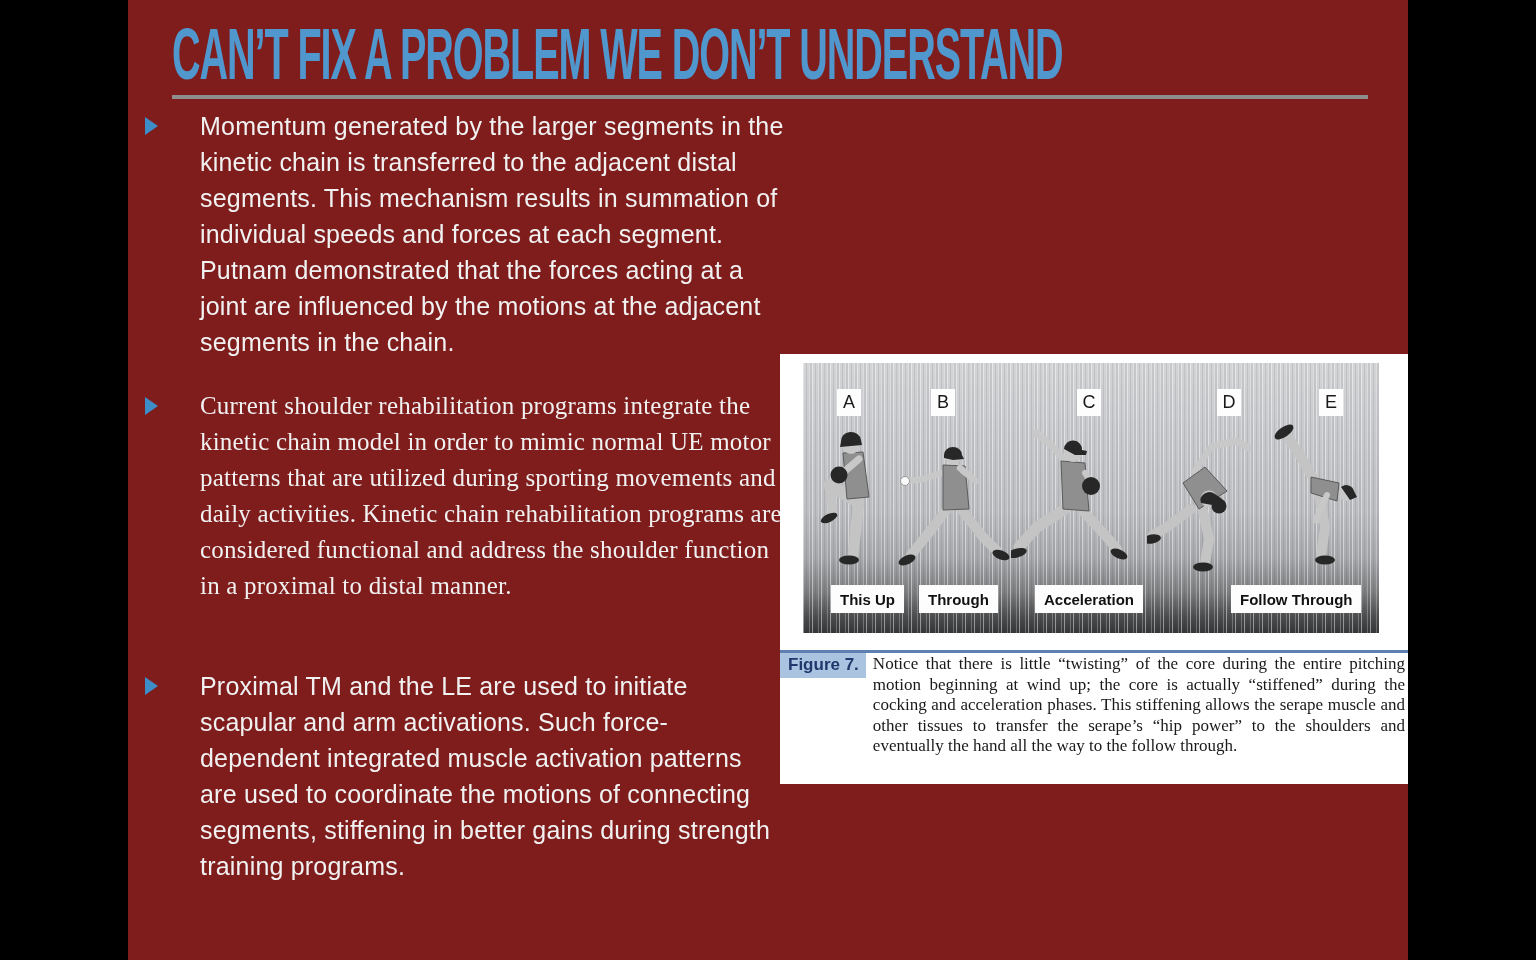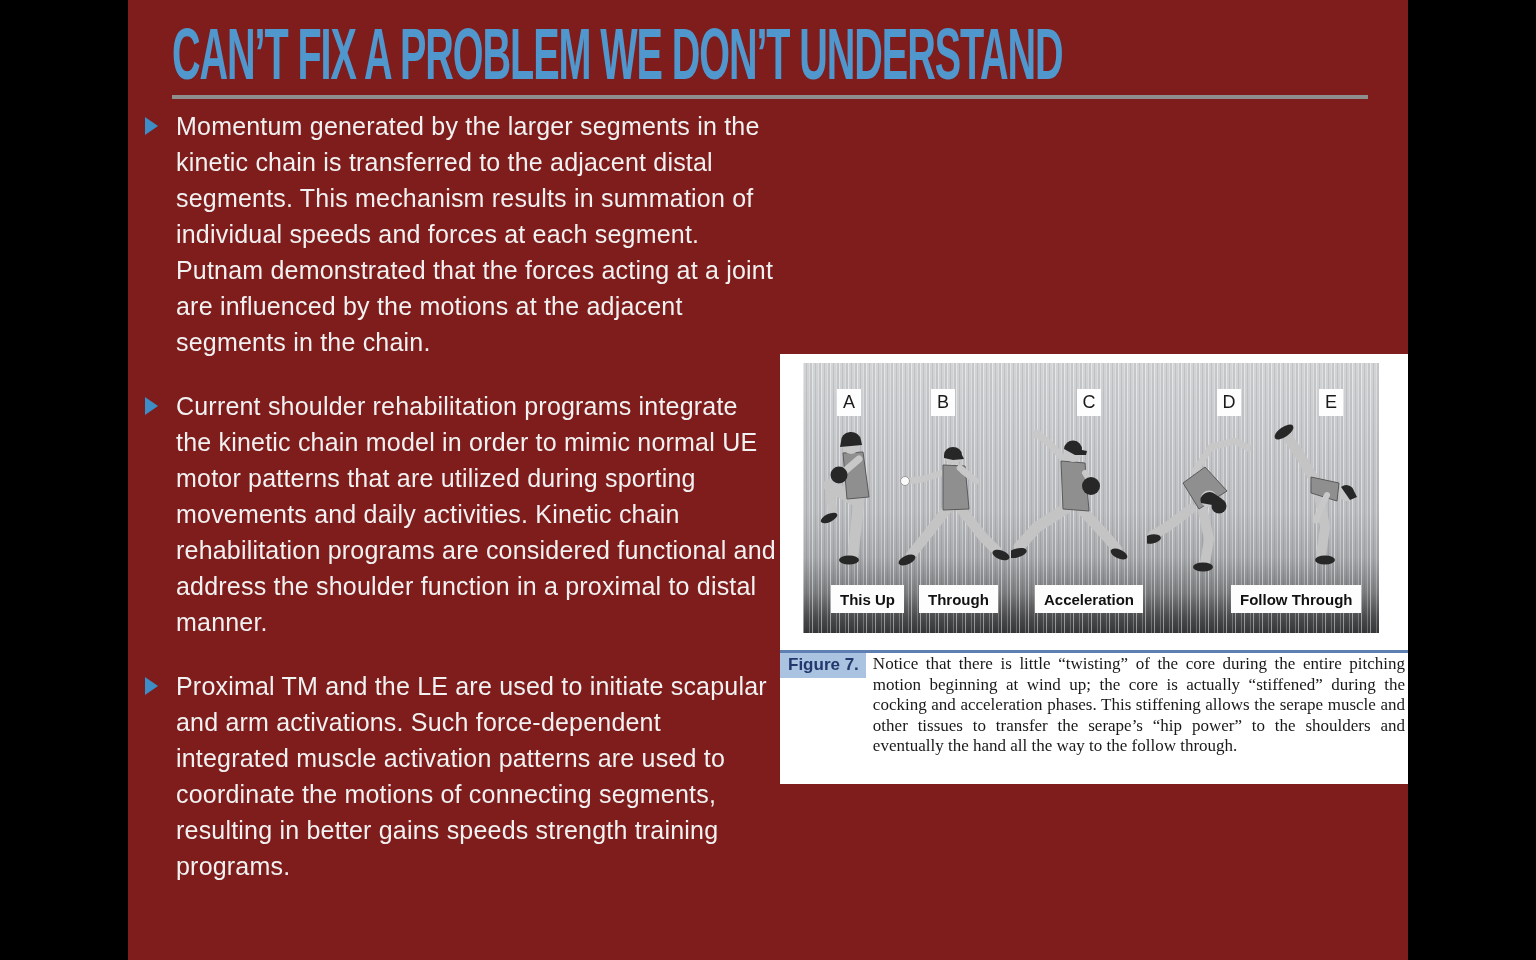--- a/index.html
+++ b/index.html
@@ -32,24 +32,24 @@
   }
   .title-rule {
     position: absolute; left: 44px; top: 95px;
     width: 1196px; height: 4px;
     background: #8e8e8e;
   }
   
   .bullet {
     position: absolute; left: 17px;
     width: 640px;
-    display: flex; align-items: flex-start;
+    display: flex; align-items: flex-start; gap: 24px;
   }
   .bullet-1 { top: 108px; }
-  .bullet-2 { top: 388px; }
+  .bullet-2 { top: 388px; font-family: Liberation Serif, serif; }
   .bullet-3 { top: 668px; }
   .bullet-marker {
     flex: 0 0 auto;
     width: 0; height: 0;
     margin: 9px 18px 0 0;
     border-left: 13px solid #3c8dc8;
     border-top: 9px solid transparent;
     border-bottom: 9px solid transparent;
   }
   .bullet-text {
@@ -151,21 +151,21 @@
   <div class="bullet bullet-1">
     <span class="bullet-marker"></span>
     <p class="bullet-text">Momentum generated by the larger segments in the kinetic chain is transferred to the adjacent distal segments. This mechanism results in summation of individual speeds and forces at each segment. Putnam demonstrated that the forces acting at a joint are influenced by the motions at the adjacent segments in the chain.</p>
   </div>
   <div class="bullet bullet-2">
     <span class="bullet-marker"></span>
     <p class="bullet-text">Current shoulder rehabilitation programs integrate the kinetic chain model in order to mimic normal UE motor patterns that are utilized during sporting movements and daily activities. Kinetic chain rehabilitation programs are considered functional and address the shoulder function in a proximal to distal manner.</p>
   </div>
   <div class="bullet bullet-3">
     <span class="bullet-marker"></span>
-    <p class="bullet-text">Proximal TM and the LE are used to initiate scapular and arm activations. Such force-dependent integrated muscle activation patterns are used to coordinate the motions of connecting segments, resulting in better gains speeds strength training programs.</p>
+    <p class="bullet-text">Proximal TM and the LE are used to initiate scapular and arm activations. Such force-dependent integrated muscle activation patterns are used to coordinate the motions of connecting segments, stiffening in better gains during strength training programs.</p>
   </div>
 
   <div class="figure-panel">
 
     <div class="figure-image">
 
       <div class="letter-box letter-a">A</div>
       <div class="letter-box letter-b">B</div>
       <div class="letter-box letter-c">C</div>
       <div class="letter-box letter-d">D</div>

